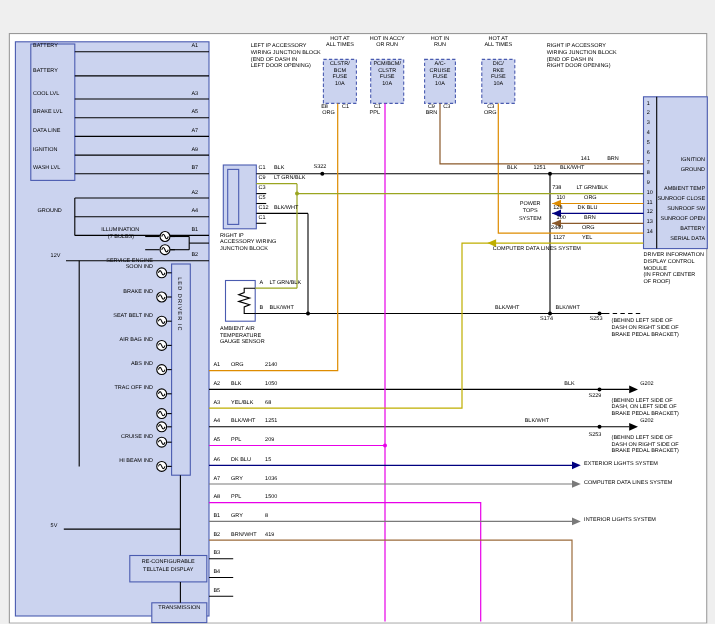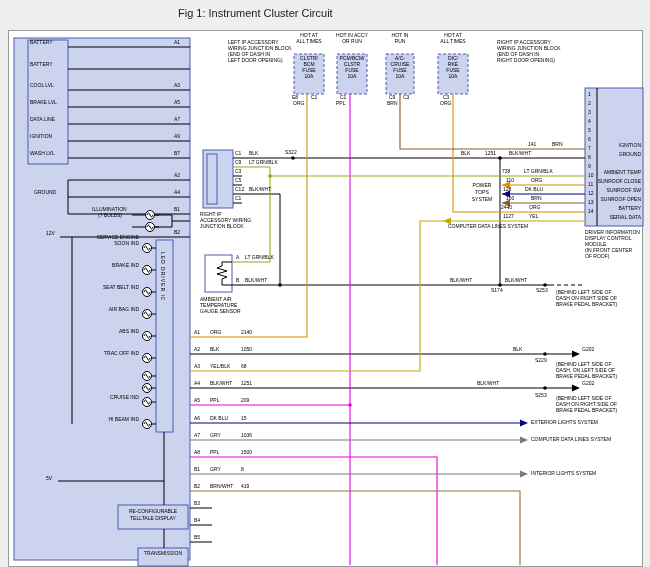--- a/index.html
+++ b/index.html
@@ -17,21 +17,20 @@
   .dash{stroke-dasharray:3,2;}
   .dash2{stroke-dasharray:4,3;}
   .dot{fill:#000;stroke:none;}
   .bulb{fill:#fff;stroke:#000;stroke-width:1;}
   g[data-wire] line, g[data-wire] path, g[data-wire] polyline{fill:none;stroke-width:1.1;}
 </style>
 </head>
 <body>
 
 <div class="canvas">
-  <div class="title">Fig 1: Instrument Cluster Circuit</div>
   <div class="panel"></div>
 
   <svg class="layer" width="650" height="567" viewBox="0 0 650 567">
 
     <g>
       <rect class="bf" x="14" y="38" width="176" height="522" fill="#CBD3EF" stroke="#4A5BB0"></rect>
       <rect class="bn" x="28" y="40" width="40" height="124" fill="none" stroke="#4A5BB0"></rect>
       <rect class="bf" x="156" y="240" width="17" height="192" fill="#CBD3EF" stroke="#4A5BB0"></rect>
       <rect class="bf" x="118" y="505" width="70" height="24" fill="#CBD3EF" stroke="#4A5BB0"></rect>
       <rect class="bf" x="138" y="548" width="50" height="18" fill="#CBD3EF" stroke="#4A5BB0"></rect>

